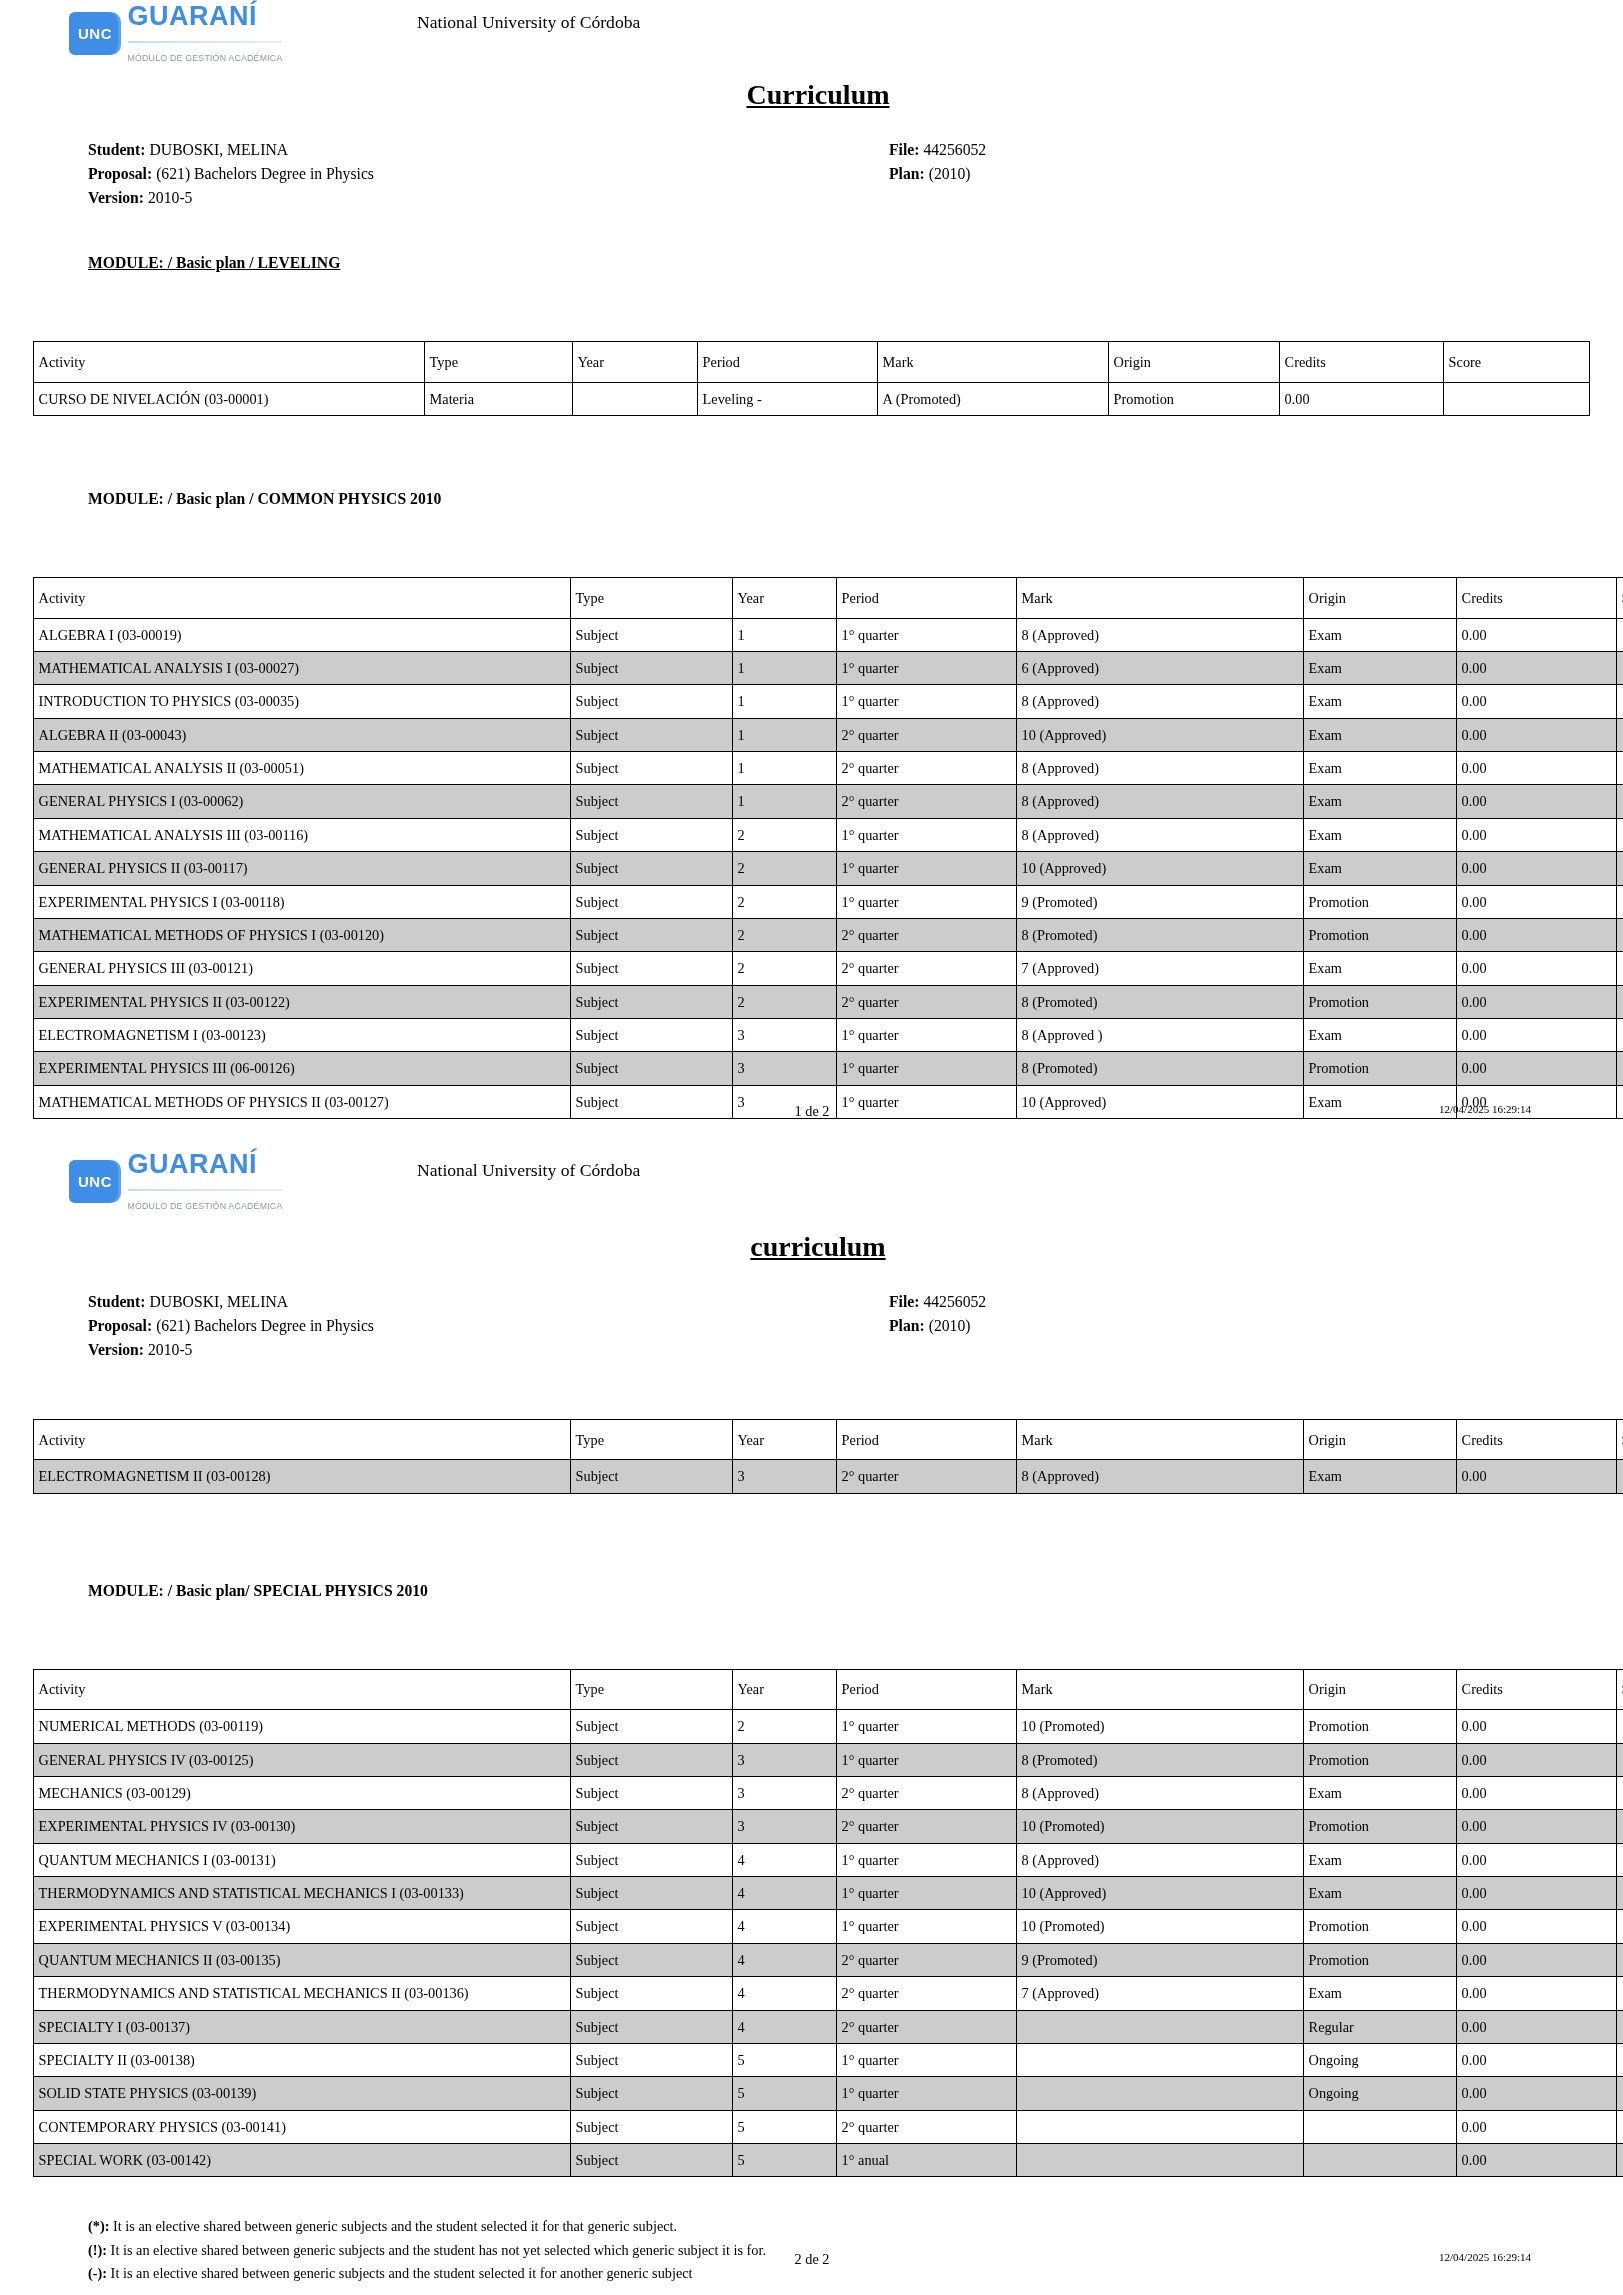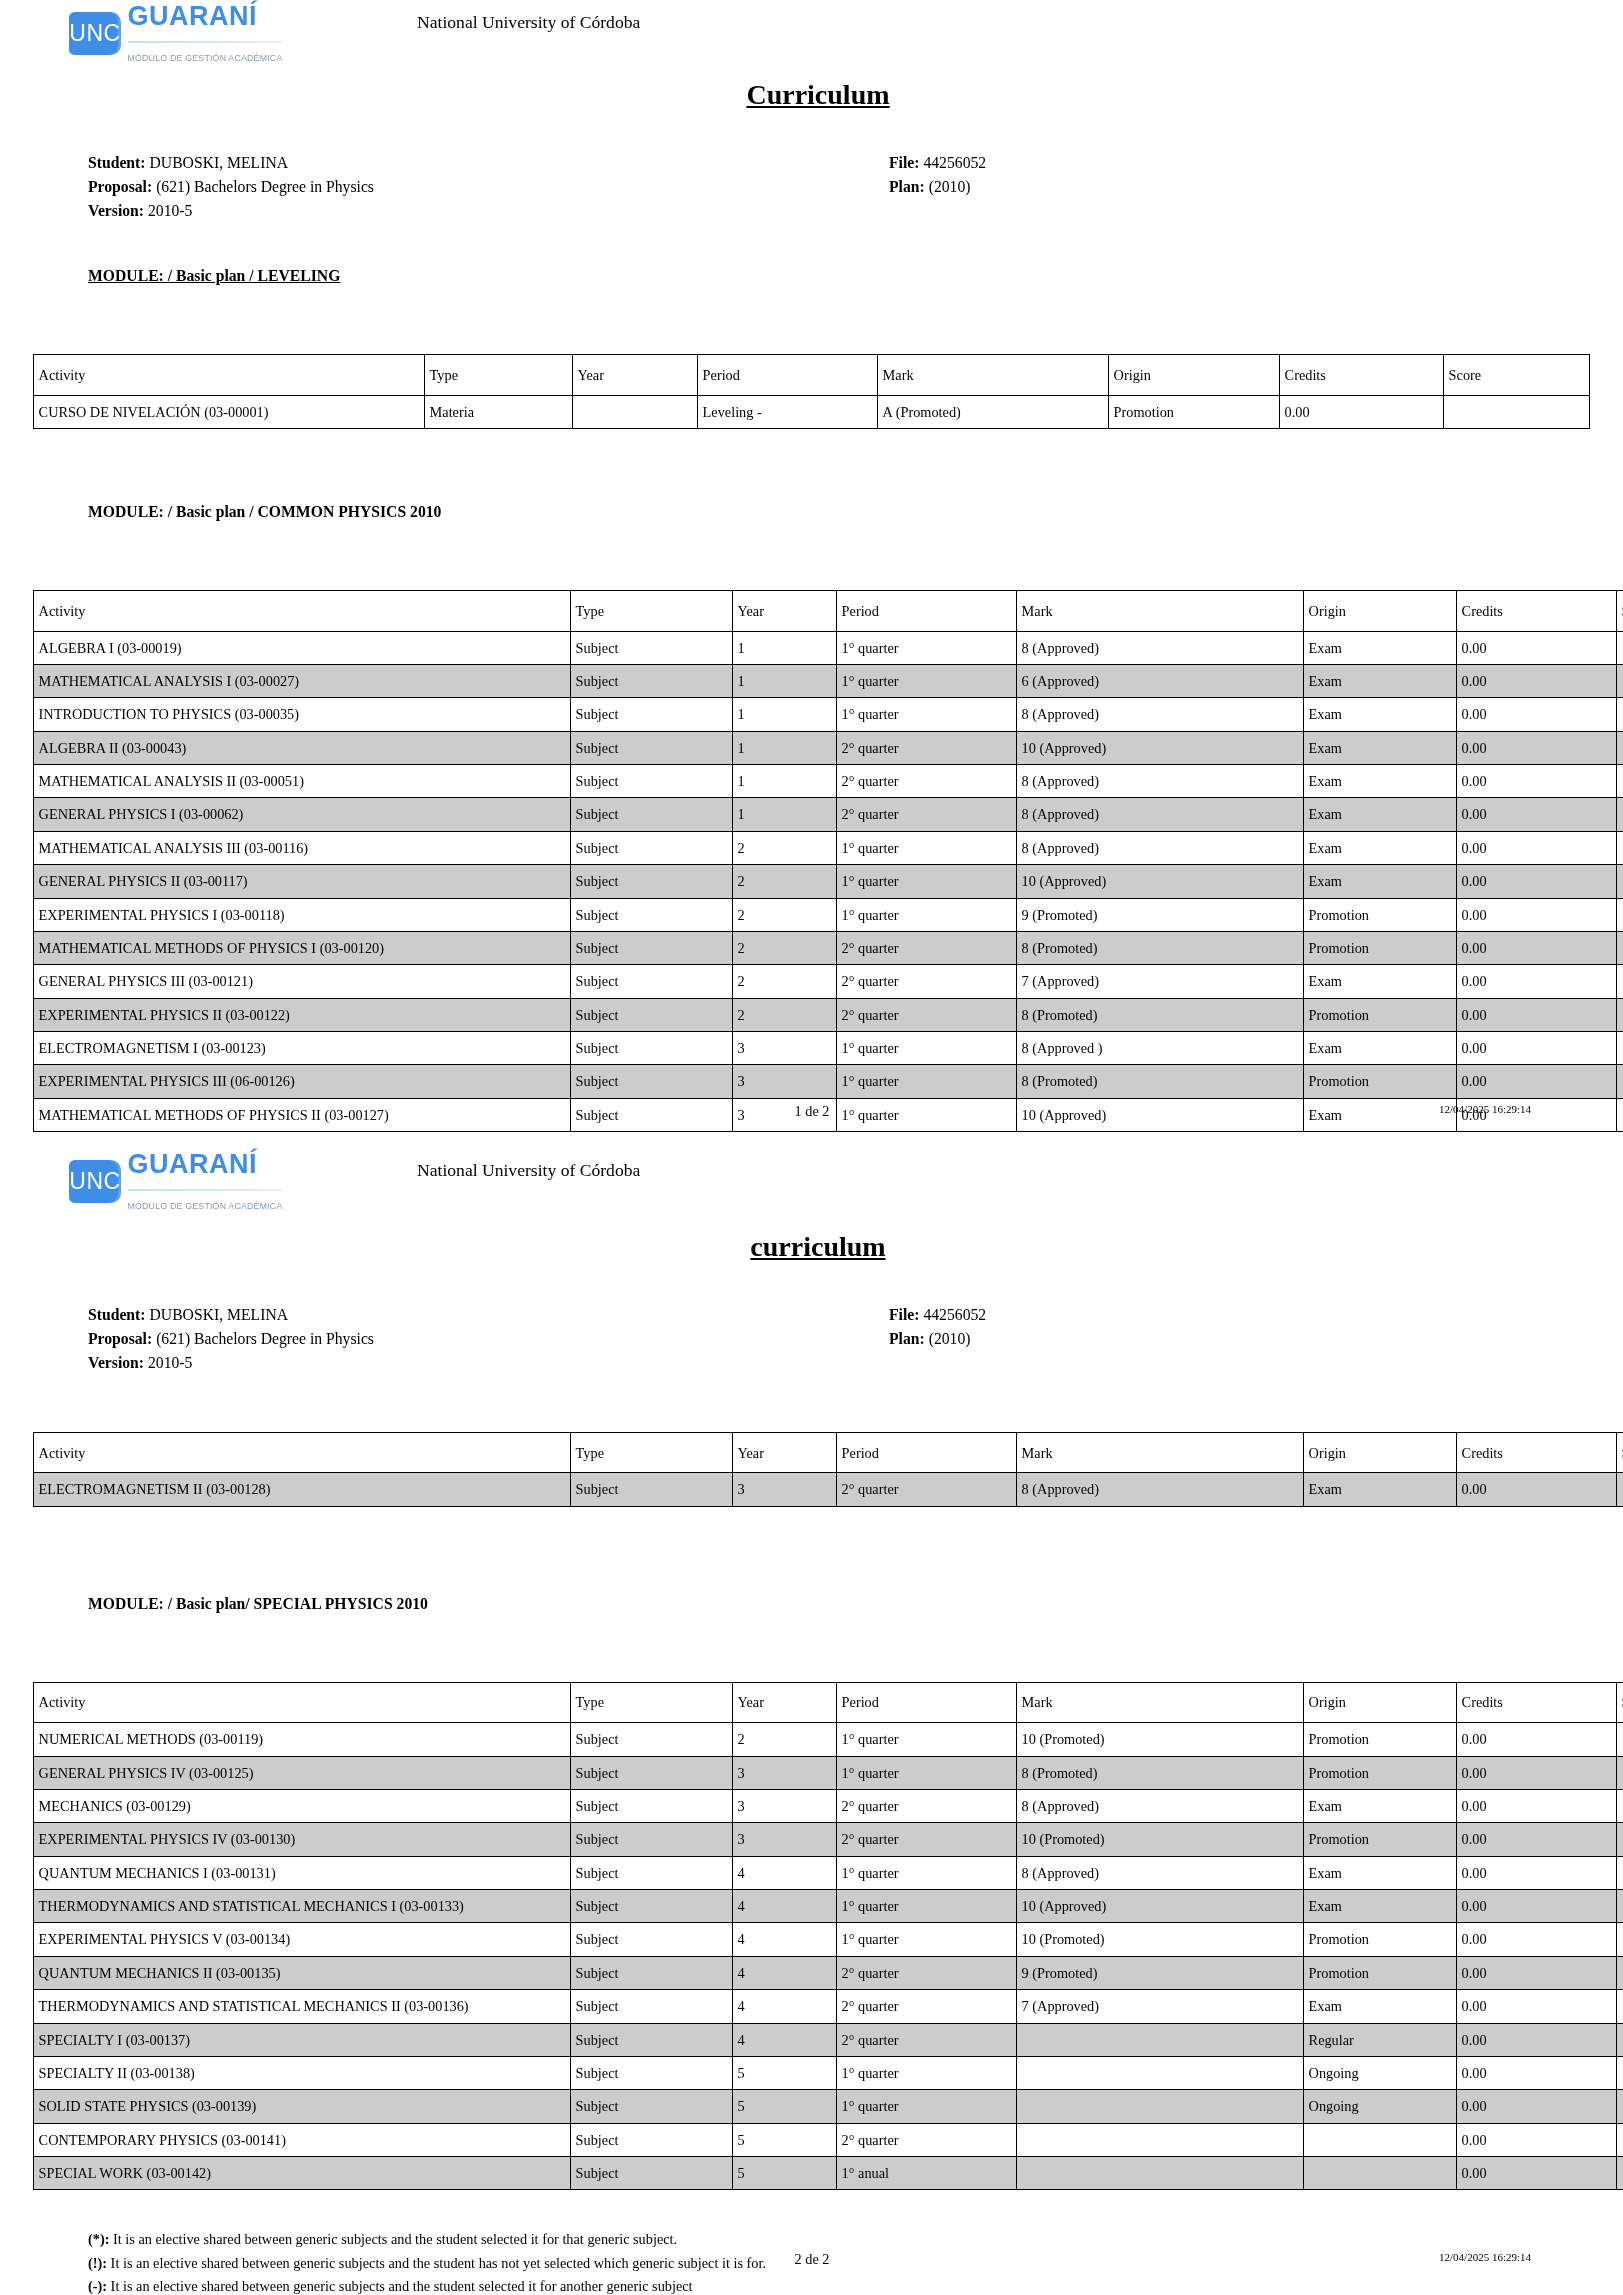--- a/index.html
+++ b/index.html
@@ -40,23 +40,23 @@
     background: #3e8ee8;
     border-radius: 5.6px 10.2px 10.2px 5.6px;
     display: flex;
     align-items: center;
     justify-content: center;
     flex: 0 0 auto;
     box-shadow: inset -2.8px 0 0 rgba(255,255,255,0.18);
   }
   .logo-unc span {
     font-family: "Liberation Sans", sans-serif;
-    font-weight: normal;
+    font-weight: bold;
     color: #ffffff;
-    font-size: 23px;
+    font-size: 15px;
     letter-spacing: 0.5px;
   }
   .logo-right {
     margin-left: 6.5px;
     display: flex;
     flex-direction: column;
     justify-content: center;
     gap: 9px;
   }
   .logo-guarani {
@@ -90,21 +90,21 @@
     font-size: 28px;
     font-weight: bold;
     text-decoration: underline;
     margin-top: 19.4px;
     padding-left: 12px;
   }
   #page2 .doc-title { margin-top: 23px; }
 
   
   .student-block {
-    margin-top: 40px;
+    margin-top: 27px;
     position: relative;
     height: 74px;
   }
   .sb-left {
     position: absolute;
     left: 88px;
     top: 0;
   }
   .sb-right {
     position: absolute;

